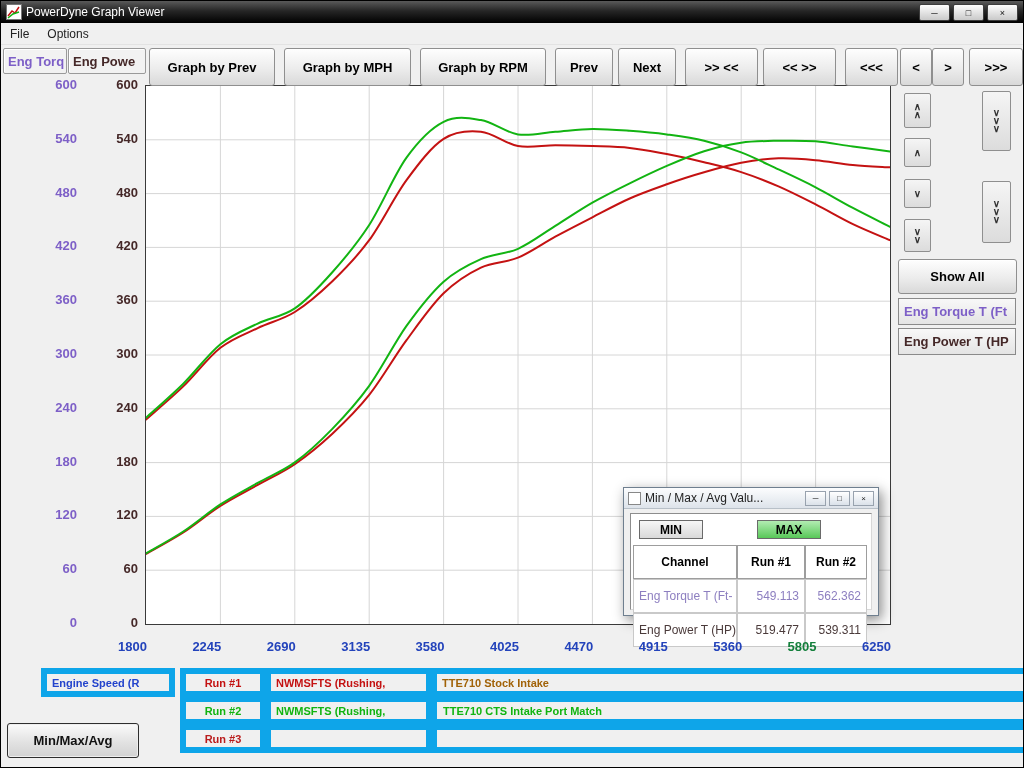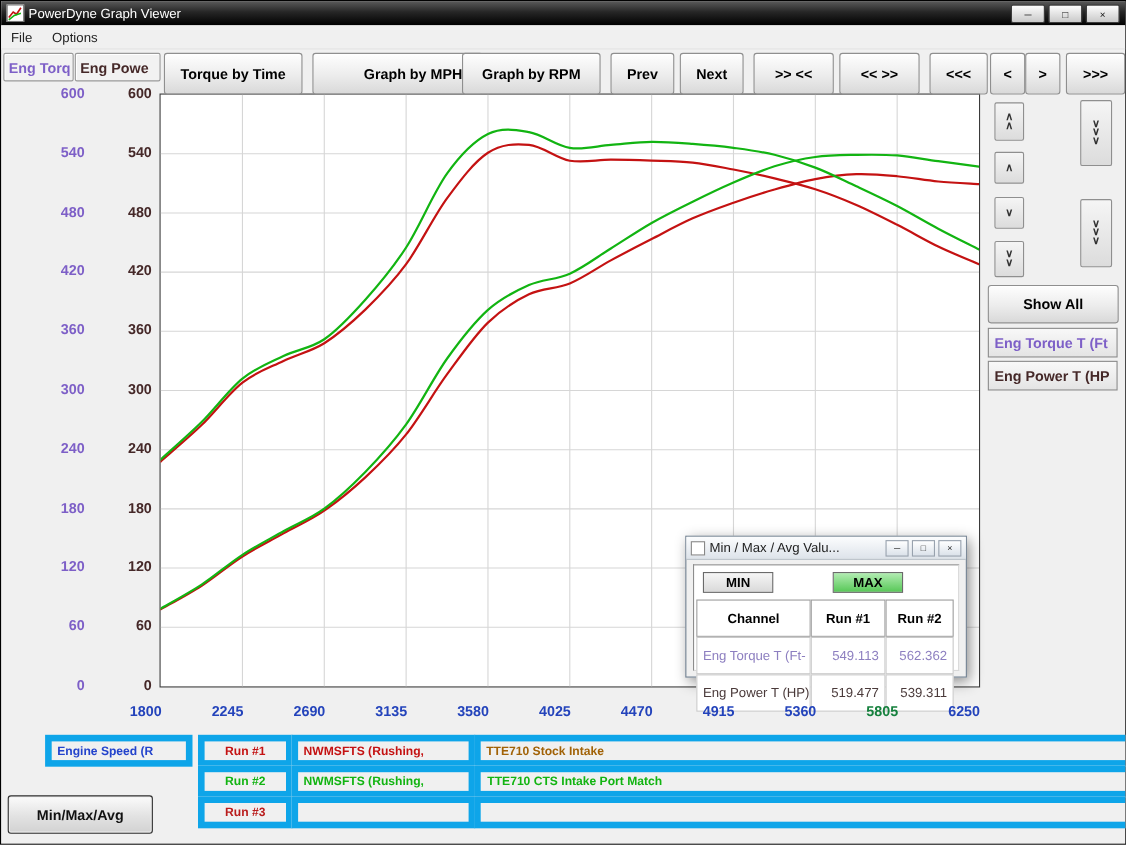--- a/index.html
+++ b/index.html
@@ -147,22 +147,22 @@
           <div class="mm-cell" style="color: rgb(74, 58, 58);">Eng Power T (HP)</div>
           <div class="mm-cell mm-val" style="color: rgb(74, 58, 58);">519.477</div>
           <div class="mm-cell mm-val" style="color: rgb(74, 58, 58);">539.311</div>
         </div>
     </div>
   </div>
 
   <div id="engine-speed" class="cell">Engine Speed (R</div>
   <button id="minmaxavg">Min/Max/Avg</button>
 
-<div class="tb-btn" style="position: absolute; left: 148px; top: 47px; width: 124px; height: 36px;">Torque by Time</div>
-    <div class="tb-btn" style="position: absolute; left: 283px; top: 47px; width: 125px; height: 36px; padding-left: 28px;">Graph by MPH</div>
+<div class="tb-btn" style="position: absolute; left: 148px; top: 47px; width: 124px; height: 36px;">Graph by Prev</div>
+    <div class="tb-btn" style="position: absolute; left: 283px; top: 47px; width: 125px; height: 36px;">Graph by MPH</div>
     <div class="tb-btn" style="position: absolute; left: 419px; top: 47px; width: 124px; height: 36px;">Graph by RPM</div>
     <div class="tb-btn" style="position: absolute; left: 554px; top: 47px; width: 56px; height: 36px;">Prev</div>
     <div class="tb-btn" style="position: absolute; left: 617px; top: 47px; width: 56px; height: 36px;">Next</div>
     <div class="tb-btn" style="position: absolute; left: 684px; top: 47px; width: 71px; height: 36px;">&gt;&gt; &lt;&lt;</div>
     <div class="tb-btn" style="position: absolute; left: 762px; top: 47px; width: 71px; height: 36px;">&lt;&lt; &gt;&gt;</div>
     <div class="tb-btn" style="position: absolute; left: 844px; top: 47px; width: 51px; height: 36px;">&lt;&lt;&lt;</div>
     <div class="tb-btn" style="position: absolute; left: 899px; top: 47px; width: 30px; height: 36px;">&lt;</div>
     <div class="tb-btn" style="position: absolute; left: 931px; top: 47px; width: 30px; height: 36px;">&gt;</div>
     <div class="tb-btn" style="position: absolute; left: 968px; top: 47px; width: 52px; height: 36px;">&gt;&gt;&gt;</div>
     <div class="chan-tab" style="position: absolute; left: 2px; top: 47px; width: 64px; height: 26px; color: rgb(125, 95, 199);">Eng Torq</div>

